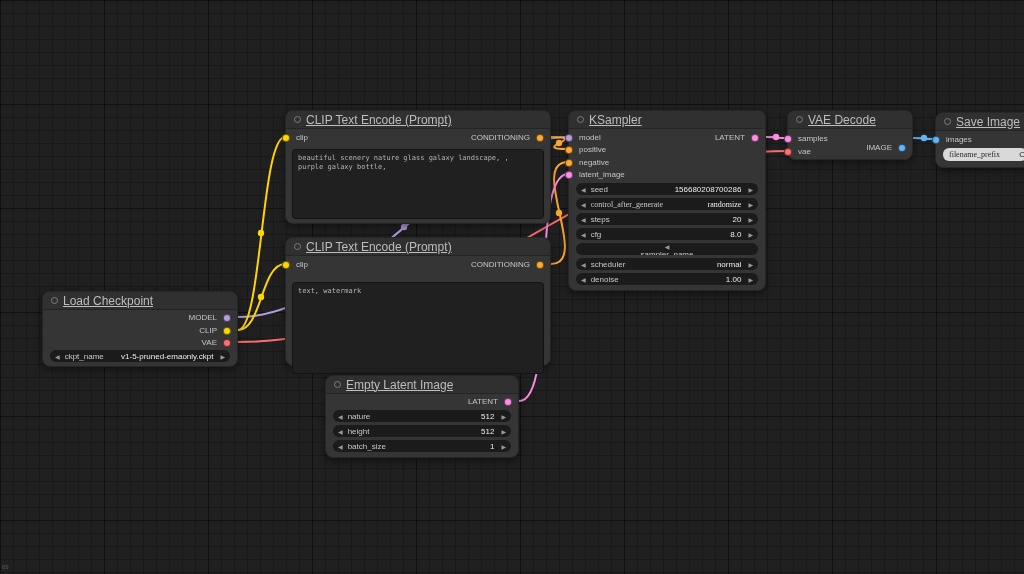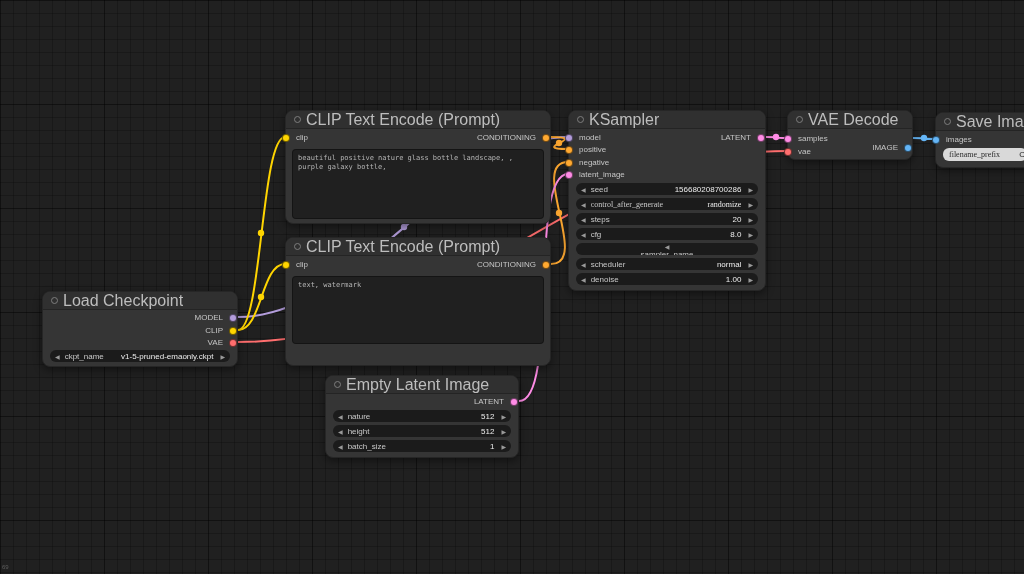--- a/index.html
+++ b/index.html
@@ -27,24 +27,24 @@
   .node-header {
     height:18px; display:flex; align-items:center; gap:5px;
     padding:0 8px; background:#303030;
     border-radius:7px 7px 0 0;
     border-bottom:1px solid rgba(0,0,0,0.25);
   }
   .collapse-dot {
     width:7px; height:7px; border-radius:50%;
     border:1.5px solid #7d7d7d; flex:0 0 auto;
   }
-  .node-title { font-size:16px; color:#bdbdbd; white-space:nowrap; overflow:hidden; }
+  .node-title { font-size:12px; color:#bdbdbd; white-space:nowrap; overflow:hidden;text-decoration:underline; }
   .slot { position:absolute; height:12px; line-height:12px; font-size:8px; color:#c6c6c6; }
   .slot.in  { left:0; padding-left:10px; }
-  .slot.out { right:4px; padding-right:10px; text-align:right; }
+  .slot.out { right:10px; padding-right:10px; text-align:right; }
   .dot {
     position:absolute; top:2px; width:8px; height:8px; border-radius:50%;
     border:1px solid rgba(0,0,0,0.55);
   }
   .dot.in-dot  { left:-4px; }
   .dot.out-dot { right:-4px; }
   .widget {
     position:absolute; left:7px; right:7px; height:12px;
     background:#1b1b1b; border-radius:6px;
     display:flex; align-items:center;
@@ -123,37 +123,37 @@
     <span class="node-title">CLIP Text Encode (Prompt)</span>
   </div>
   <div class="slot in" style="top:21px;">
     <span class="dot in-dot" style="background-color: rgb(255, 213, 0);"></span>
     <span>clip</span>
   </div>
   <div class="slot out" style="top:21px;">
     <span>CONDITIONING</span>
     <span class="dot out-dot" style="background-color: rgb(255, 169, 49);"></span>
   </div>
-  <div class="prompt-area" style="top:38px; height:70px;">beautiful positive nature glass bottle landscape, , purple galaxy bottle,</div>
+  <div class="prompt-area" style="top:38px; height:70px;">beautiful scenery nature glass galaxy landscape, , purple galaxy bottle,</div>
 </div>
 
 <div class="node" style="left:285px; top:237px; width:266px; height:129px;">
   <div class="node-header">
     <span class="collapse-dot"></span>
     <span class="node-title">CLIP Text Encode (Prompt)</span>
   </div>
   <div class="slot in" style="top:21px;">
     <span class="dot in-dot" style="background-color: rgb(255, 213, 0);"></span>
     <span>clip</span>
   </div>
   <div class="slot out" style="top:21px;">
     <span>CONDITIONING</span>
     <span class="dot out-dot" style="background-color: rgb(255, 169, 49);"></span>
   </div>
-  <div class="prompt-area" style="top:38px; height:68px;">text, watermark</div>
+  <div class="prompt-area" style="top:44px; height:92px;">text, watermark</div>
 </div>
 
 <div class="node" style="left:325px; top:375px; width:194px; height:83px;">
   <div class="node-header">
     <span class="collapse-dot"></span>
     <span class="node-title">Empty Latent Image</span>
   </div>
   <div class="slot out" style="top:20px;">
     <span>LATENT</span>
     <span class="dot out-dot" style="background-color: rgb(255, 140, 230);"></span>

